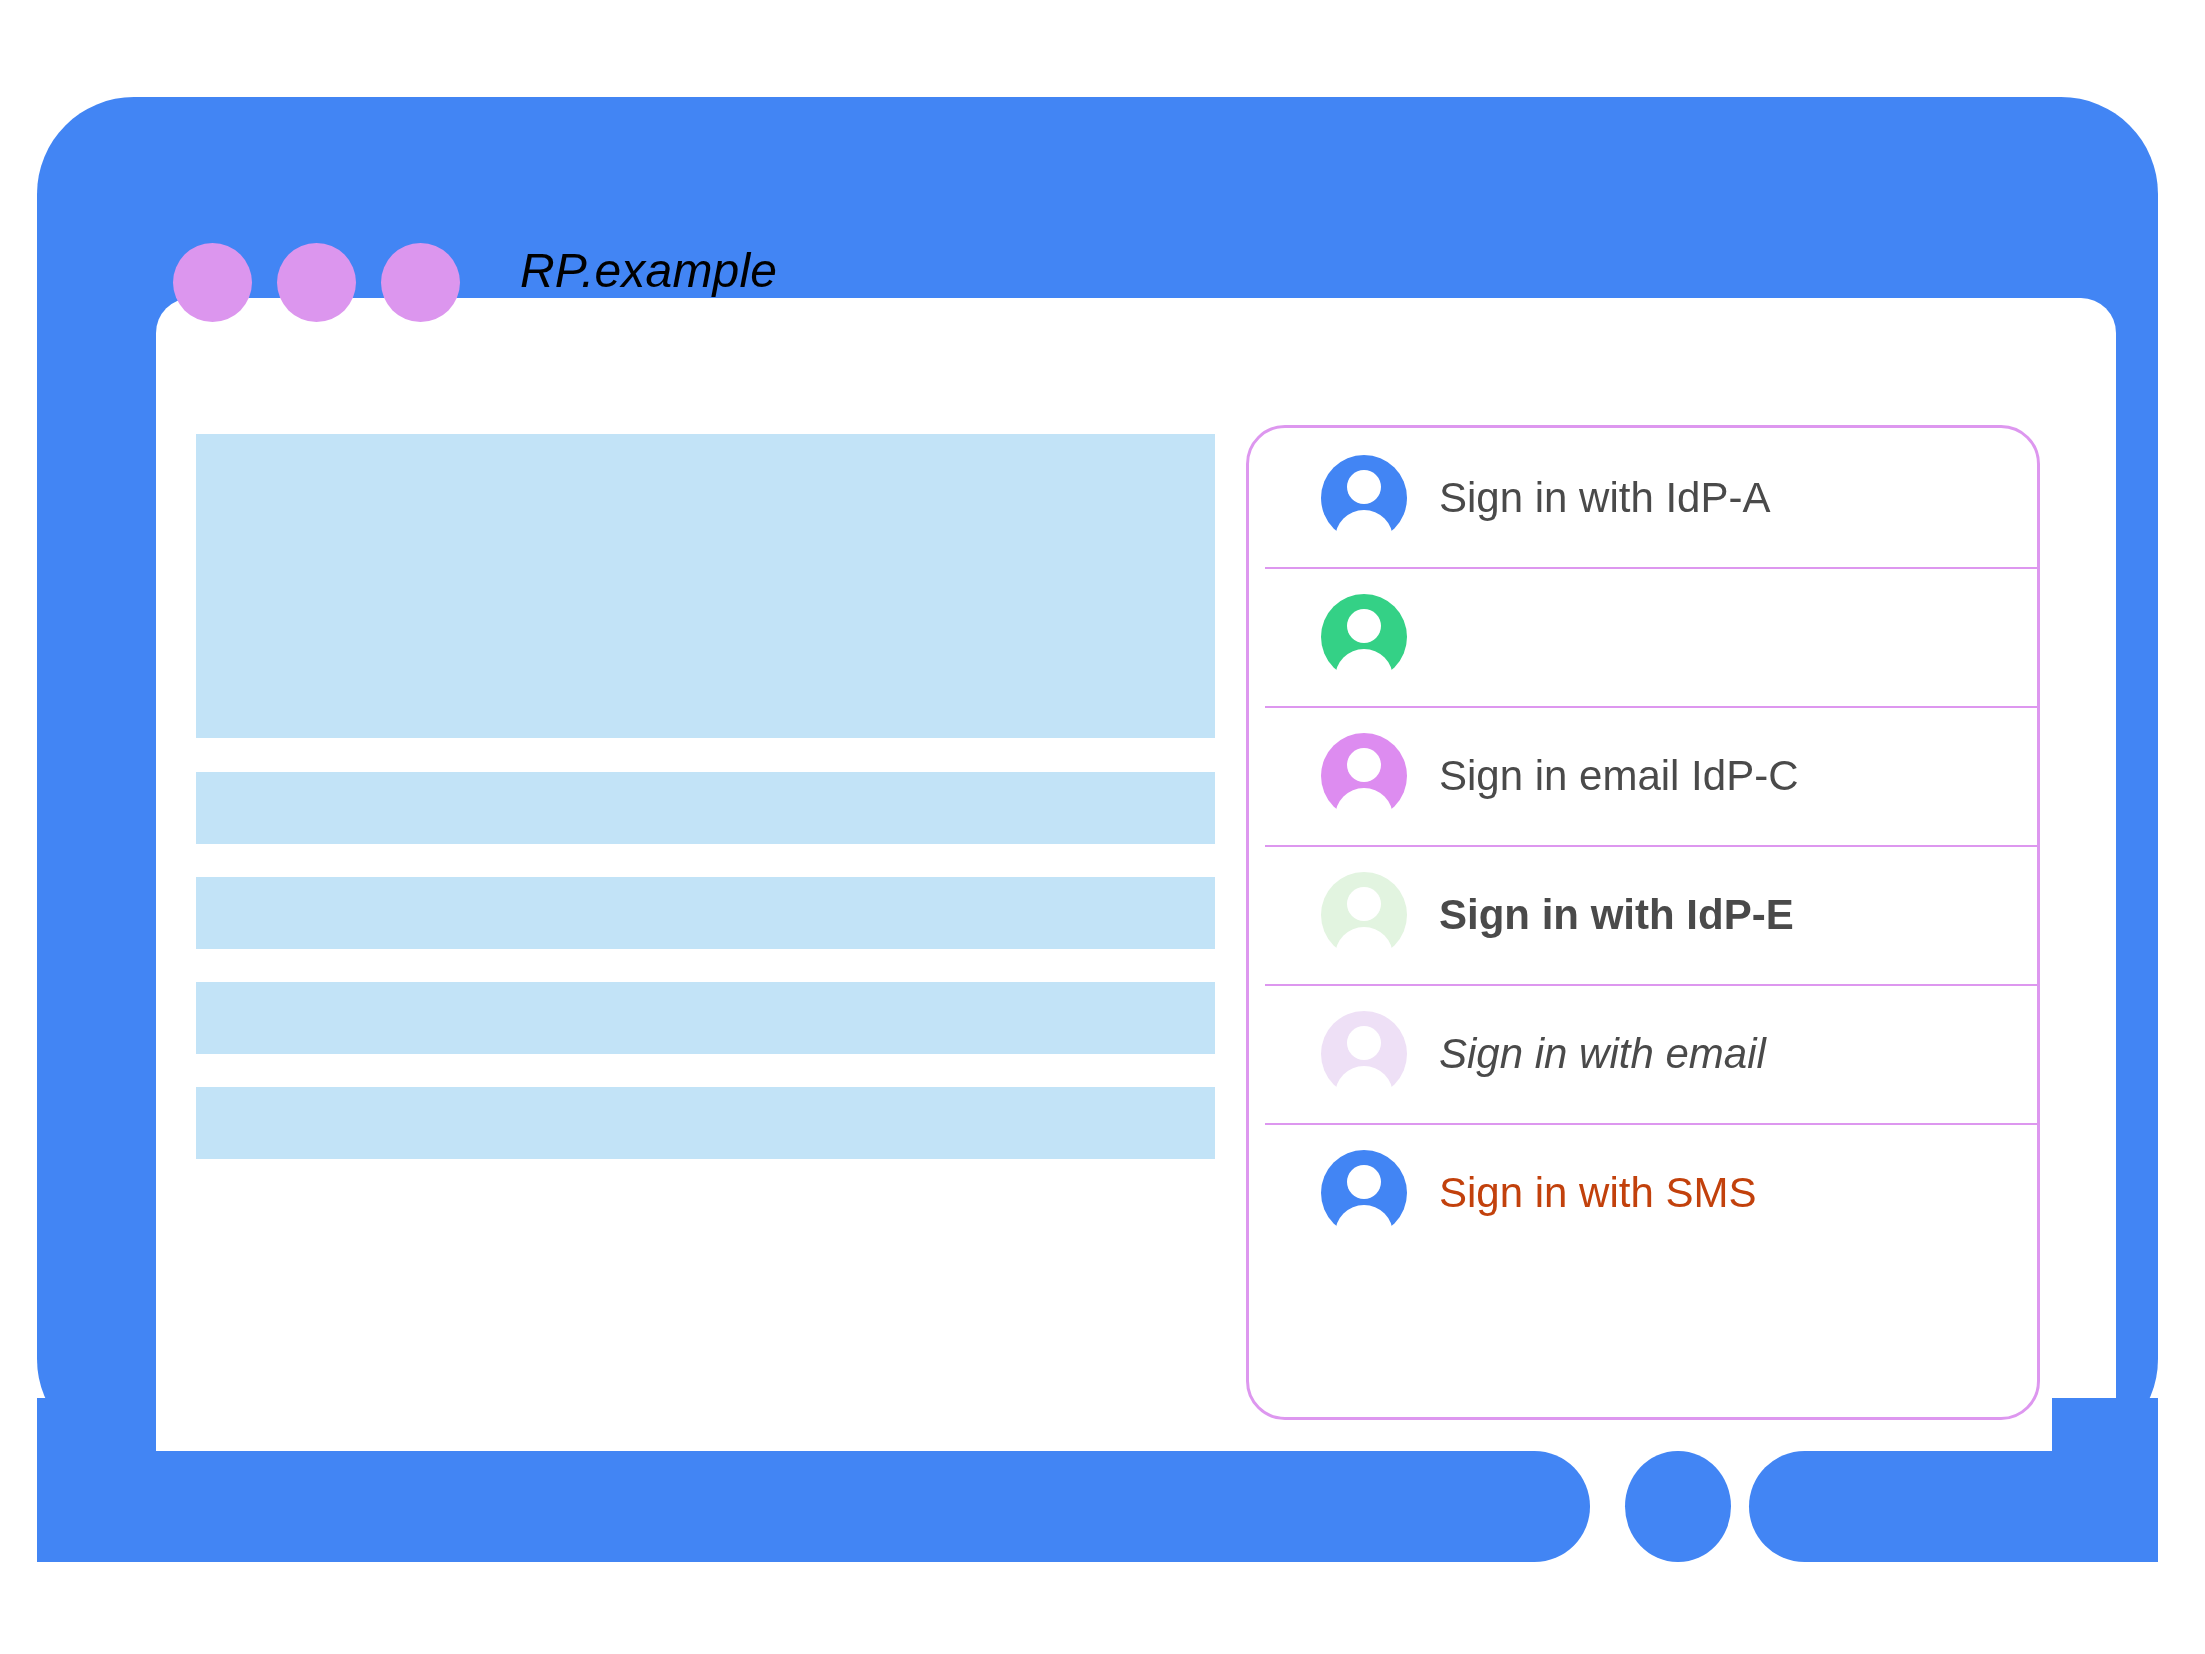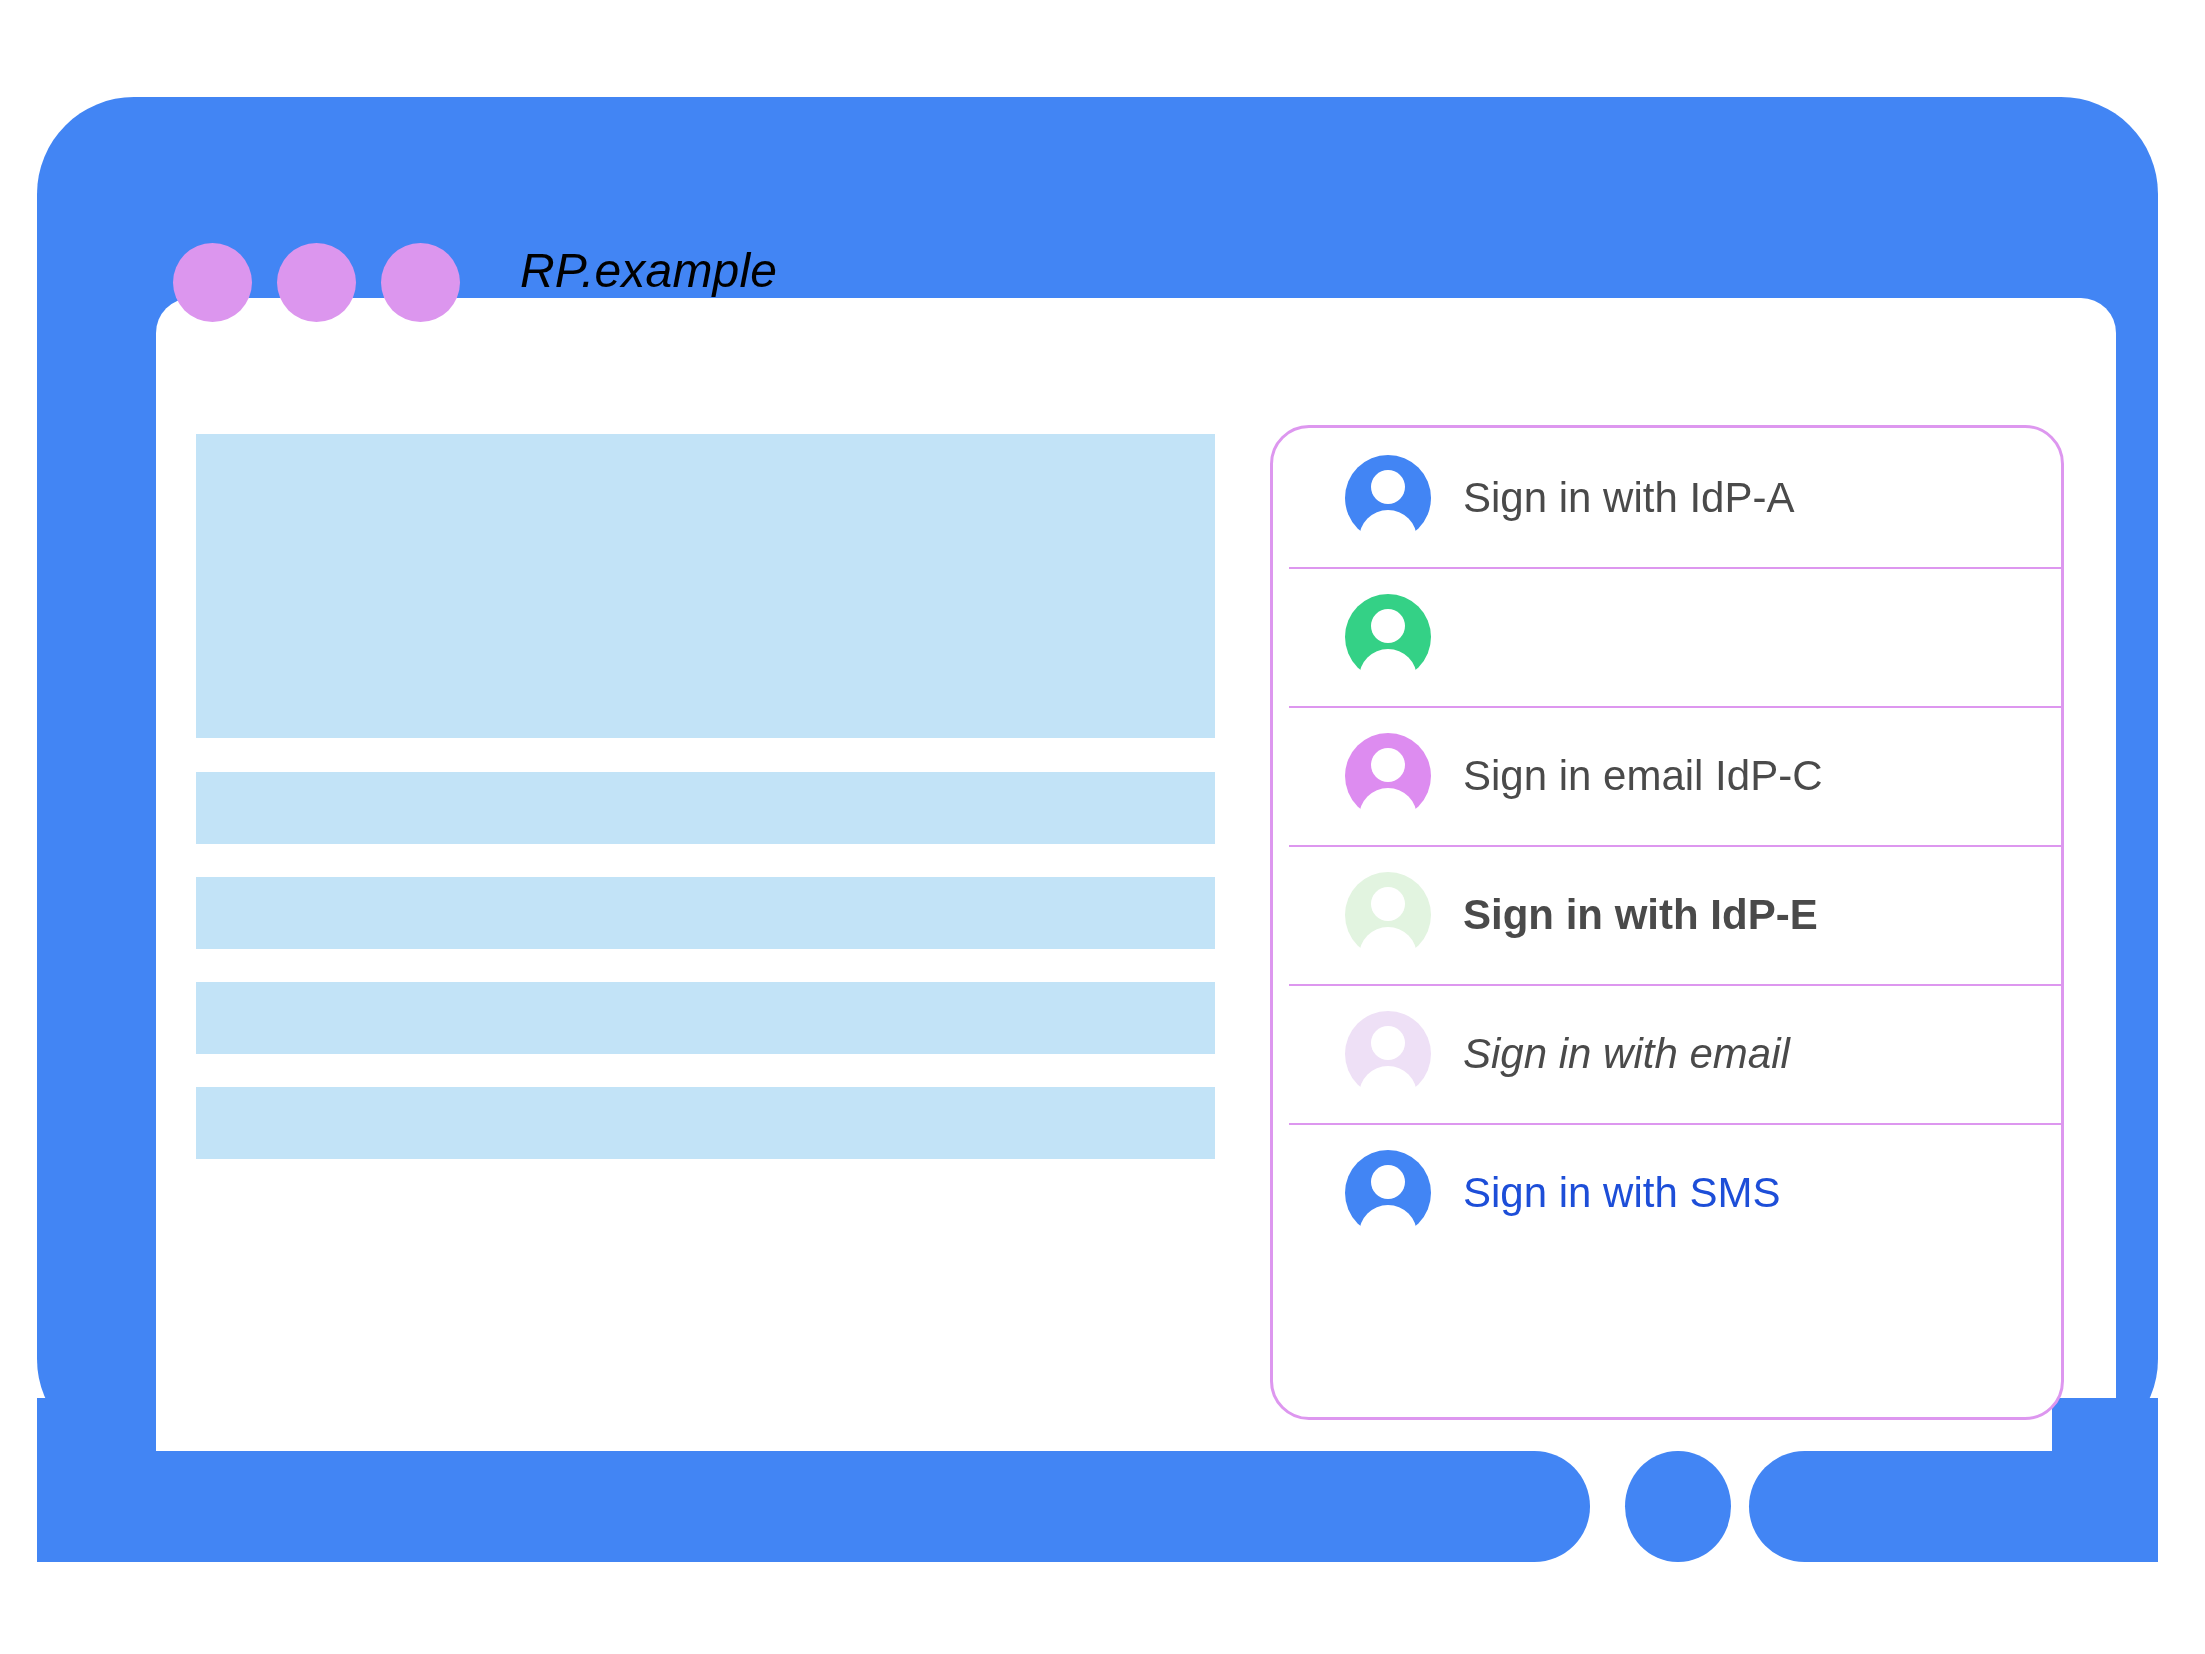--- a/index.html
+++ b/index.html
@@ -204,21 +204,21 @@
 </div>
 
 <div id="content-placeholders">
   <div class="ph ph-hero" style="background: rgb(194, 227, 247);"></div>
   <div class="ph ph-bar" style="background: rgb(194, 227, 247);"></div>
   <div class="ph ph-bar" style="background: rgb(194, 227, 247);"></div>
   <div class="ph ph-bar" style="background: rgb(194, 227, 247);"></div>
   <div class="ph ph-bar-last" style="background: rgb(194, 227, 247);"></div>
 </div>
 
-<div id="account-card" style="border-color: rgb(221, 151, 239); margin-left: 24px;">
+<div id="account-card" style="border-color: rgb(221, 151, 239);">
     <div class="signin-row">
       <span class="avatar" style="background: rgb(66, 133, 244);">
         <span class="head"></span>
         <span class="body"></span>
       </span>
       <span class="signin-label" style="color: rgb(74, 74, 74);">Sign in with IdP-A</span>
     </div>
     <div class="signin-row" style="--sep: #dd97ef;">
       <span class="avatar" style="background: rgb(52, 209, 134);">
         <span class="head"></span>
@@ -244,16 +244,16 @@
         <span class="head"></span>
         <span class="body"></span>
       </span>
       <span class="signin-label" style="color: rgb(74, 74, 74); font-style: italic;">Sign in with email</span>
     </div>
     <div class="signin-row" style="--sep: #dd97ef;">
       <span class="avatar" style="background: rgb(66, 133, 244);">
         <span class="head"></span>
         <span class="body"></span>
       </span>
-      <span class="signin-label" style="color: #1d4ed8;">Sign in with SMS</span>
+      <span class="signin-label" style="color: #c2410c;">Sign in with SMS</span>
     </div>
   </div>
 
 
 </body></html>

